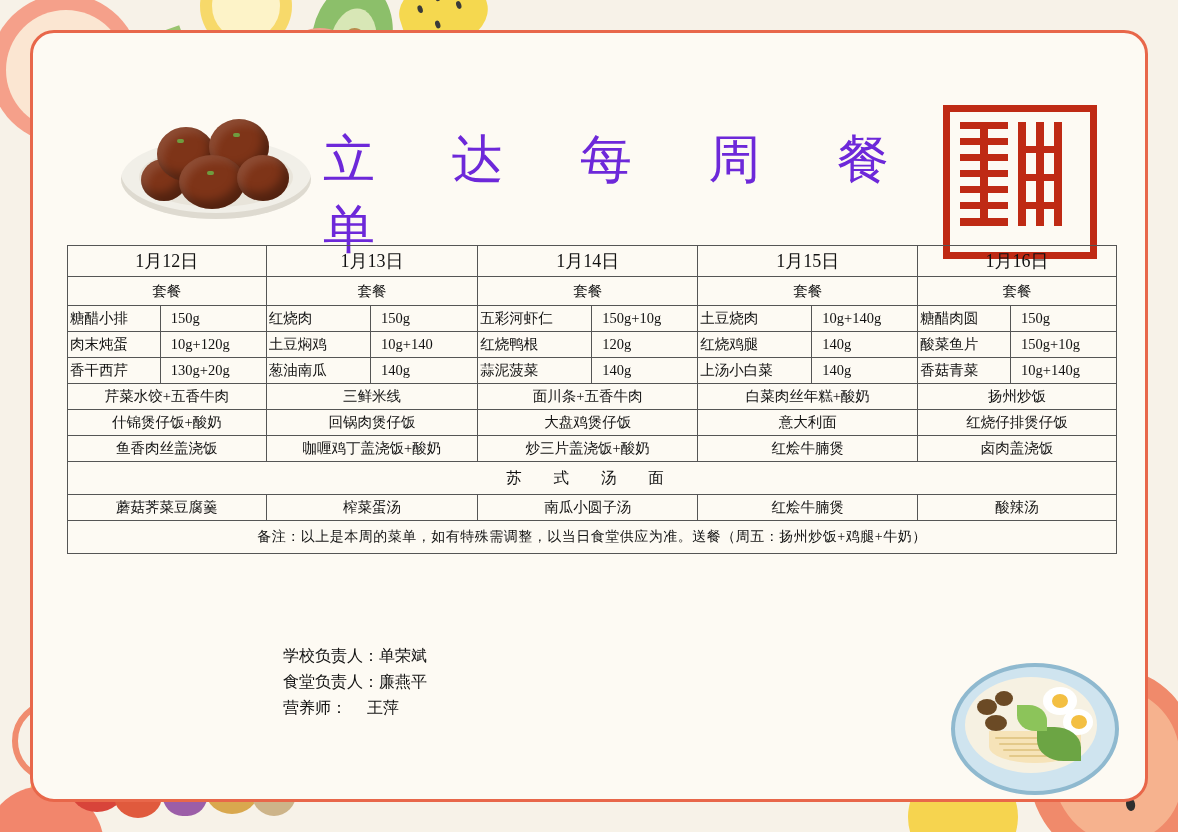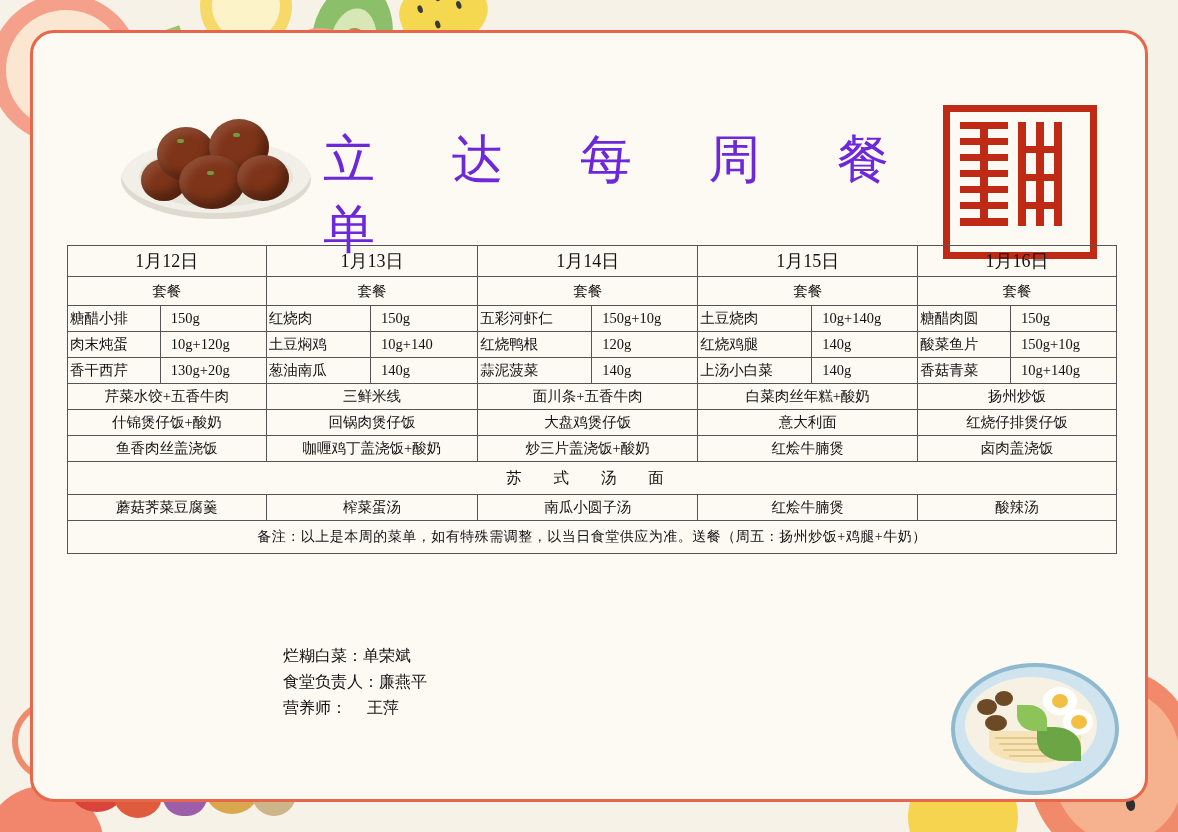--- a/index.html
+++ b/index.html
@@ -361,21 +361,21 @@
           <td colspan="2">酸辣汤</td>
         </tr>
         <tr>
           <td class="note" colspan="10">备注：以上是本周的菜单，如有特殊需调整，以当日食堂供应为准。送餐（周五：扬州炒饭+鸡腿+牛奶）</td>
         </tr>
       </tbody>
     </table>
   </div>
 
   <div class="signs">
-    <div>烂糊白菜：单荣斌</div>
+    <div>学校负责人：单荣斌</div>
     <div>食堂负责人：廉燕平</div>
     <div>营养师：     王萍</div>
   </div>
 
   <div class="noodle-bowl">
     <div class="bowl"></div>
     <div class="bowl-in"></div>
     <div class="noodles">
       <div class="noodle-line" style="left:6px;top:6px;width:80px;"></div>
       <div class="noodle-line" style="left:10px;top:12px;width:70px;"></div>

